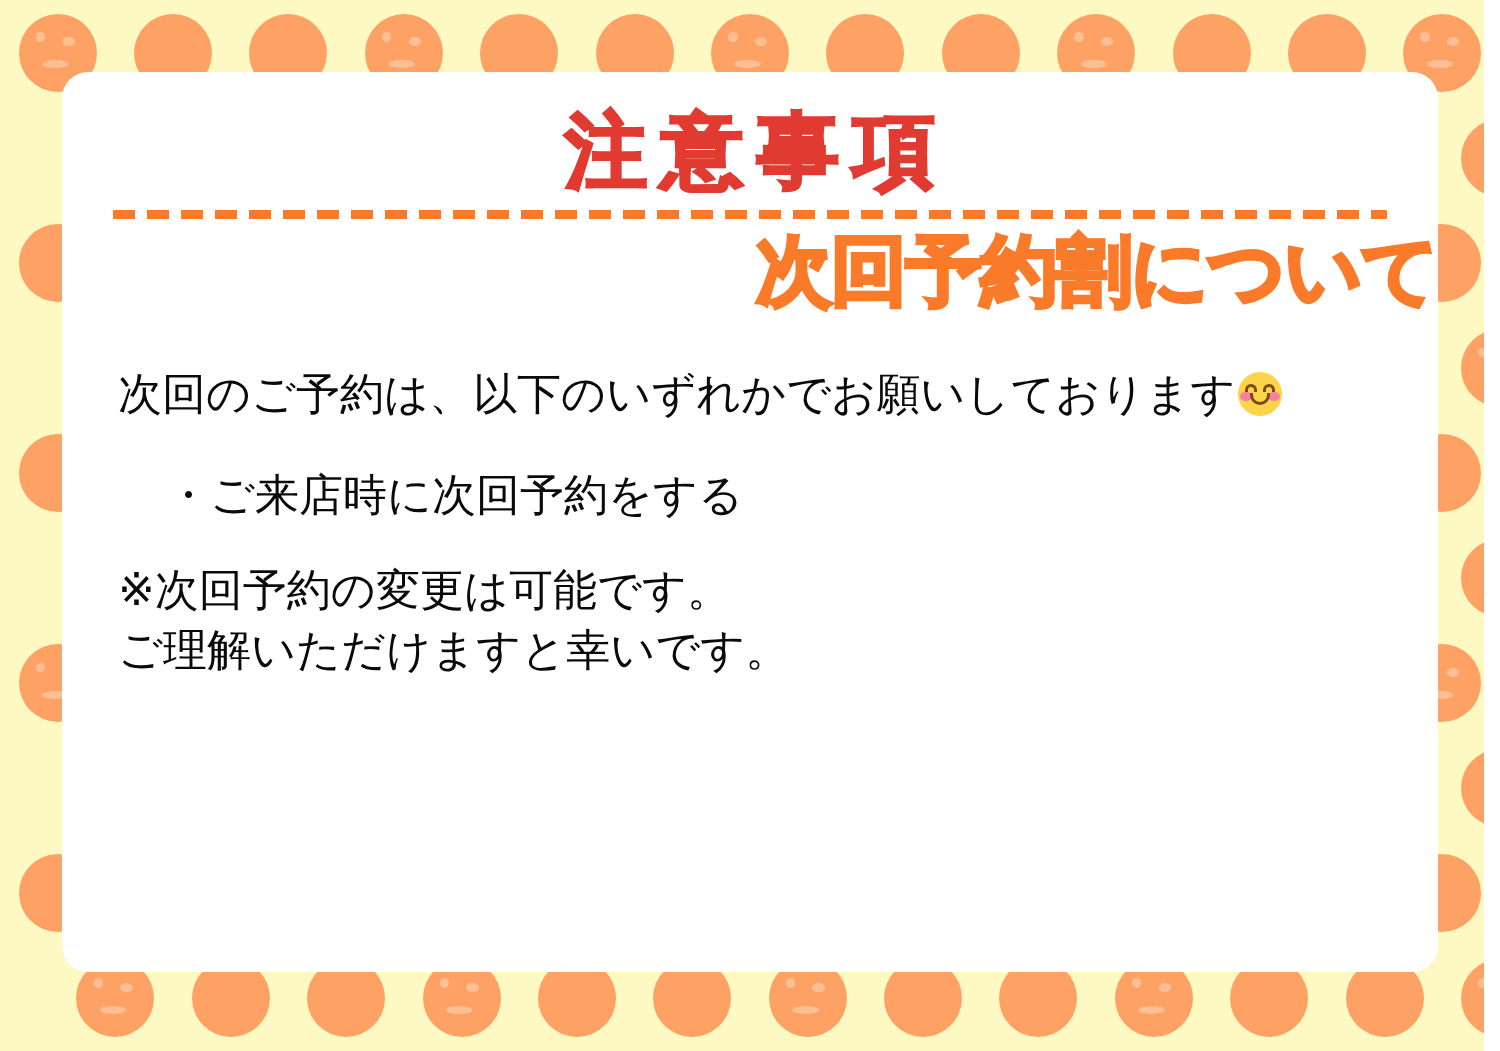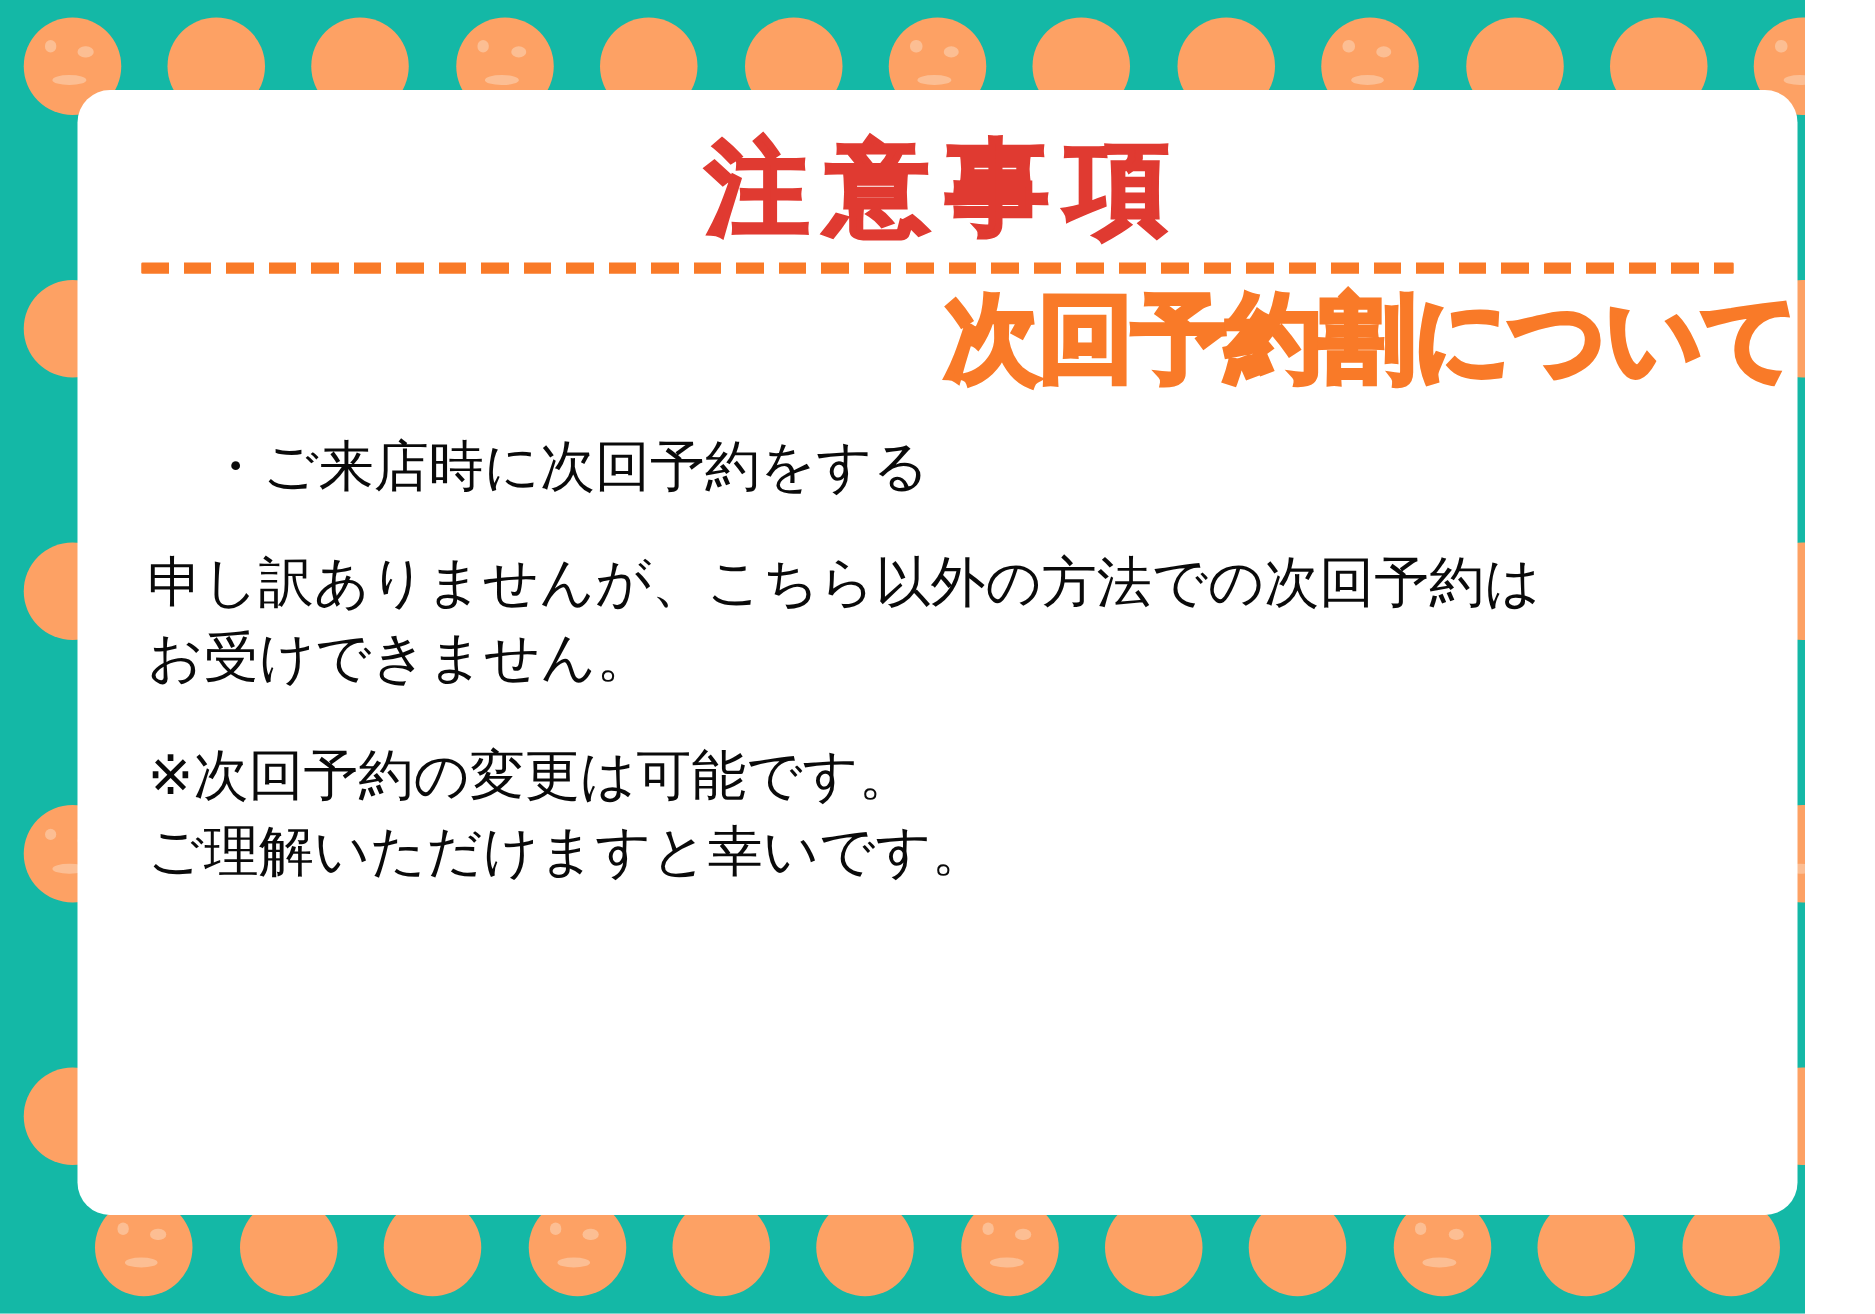--- a/index.html
+++ b/index.html
@@ -10,22 +10,23 @@
     width: 1500px;
     height: 1051px;
     overflow: hidden;
     font-family: "Liberation Sans", "DejaVu Sans", sans-serif;
   }
 
   #poster {
     position: relative;
     width: 1444px;
     height: 1051px;
-    background-color: #14b8a6;
+    background-color: #fef9c3;
     overflow: hidden;
+    padding-left: 40px;
   }
 
   
   #pattern {
     position: absolute;
     inset: 0;
     z-index: 0;
   }
   .dot {
     position: absolute;
@@ -490,29 +491,35 @@
   <div id="card">
 
     <h1 id="title">注意事項</h1>
 
     <div id="divider"></div>
 
     <h2 id="subtitle">次回予約割について</h2>
 
     <div id="body">
 
+      <p class="lead">
+        <span>次回のご予約は、以下のいずれかでお願いしております</span>
+        <span class="emoji-smile">
+          <span class="cheek l"></span>
+          <span class="cheek r"></span>
+          <span class="eye l"></span>
+          <span class="eye r"></span>
+          <span class="mouth"></span>
+        </span>
+      </p>
 
       <ul id="bullets">
         <li>・ご来店時に次回予約をする</li>
       </ul>
 
-      <p class="para">
-        <span class="ln">申し訳ありませんが、こちら以外の方法での次回予約は</span>
-        <span class="ln">お受けできません。</span>
-      </p>
 
       <p class="para tight">
         <span class="ln">※次回予約の変更は可能です。</span>
         <span class="ln">ご理解いただけますと幸いです。</span>
       </p>
 
     </div>
   </div>
 </div>
 

